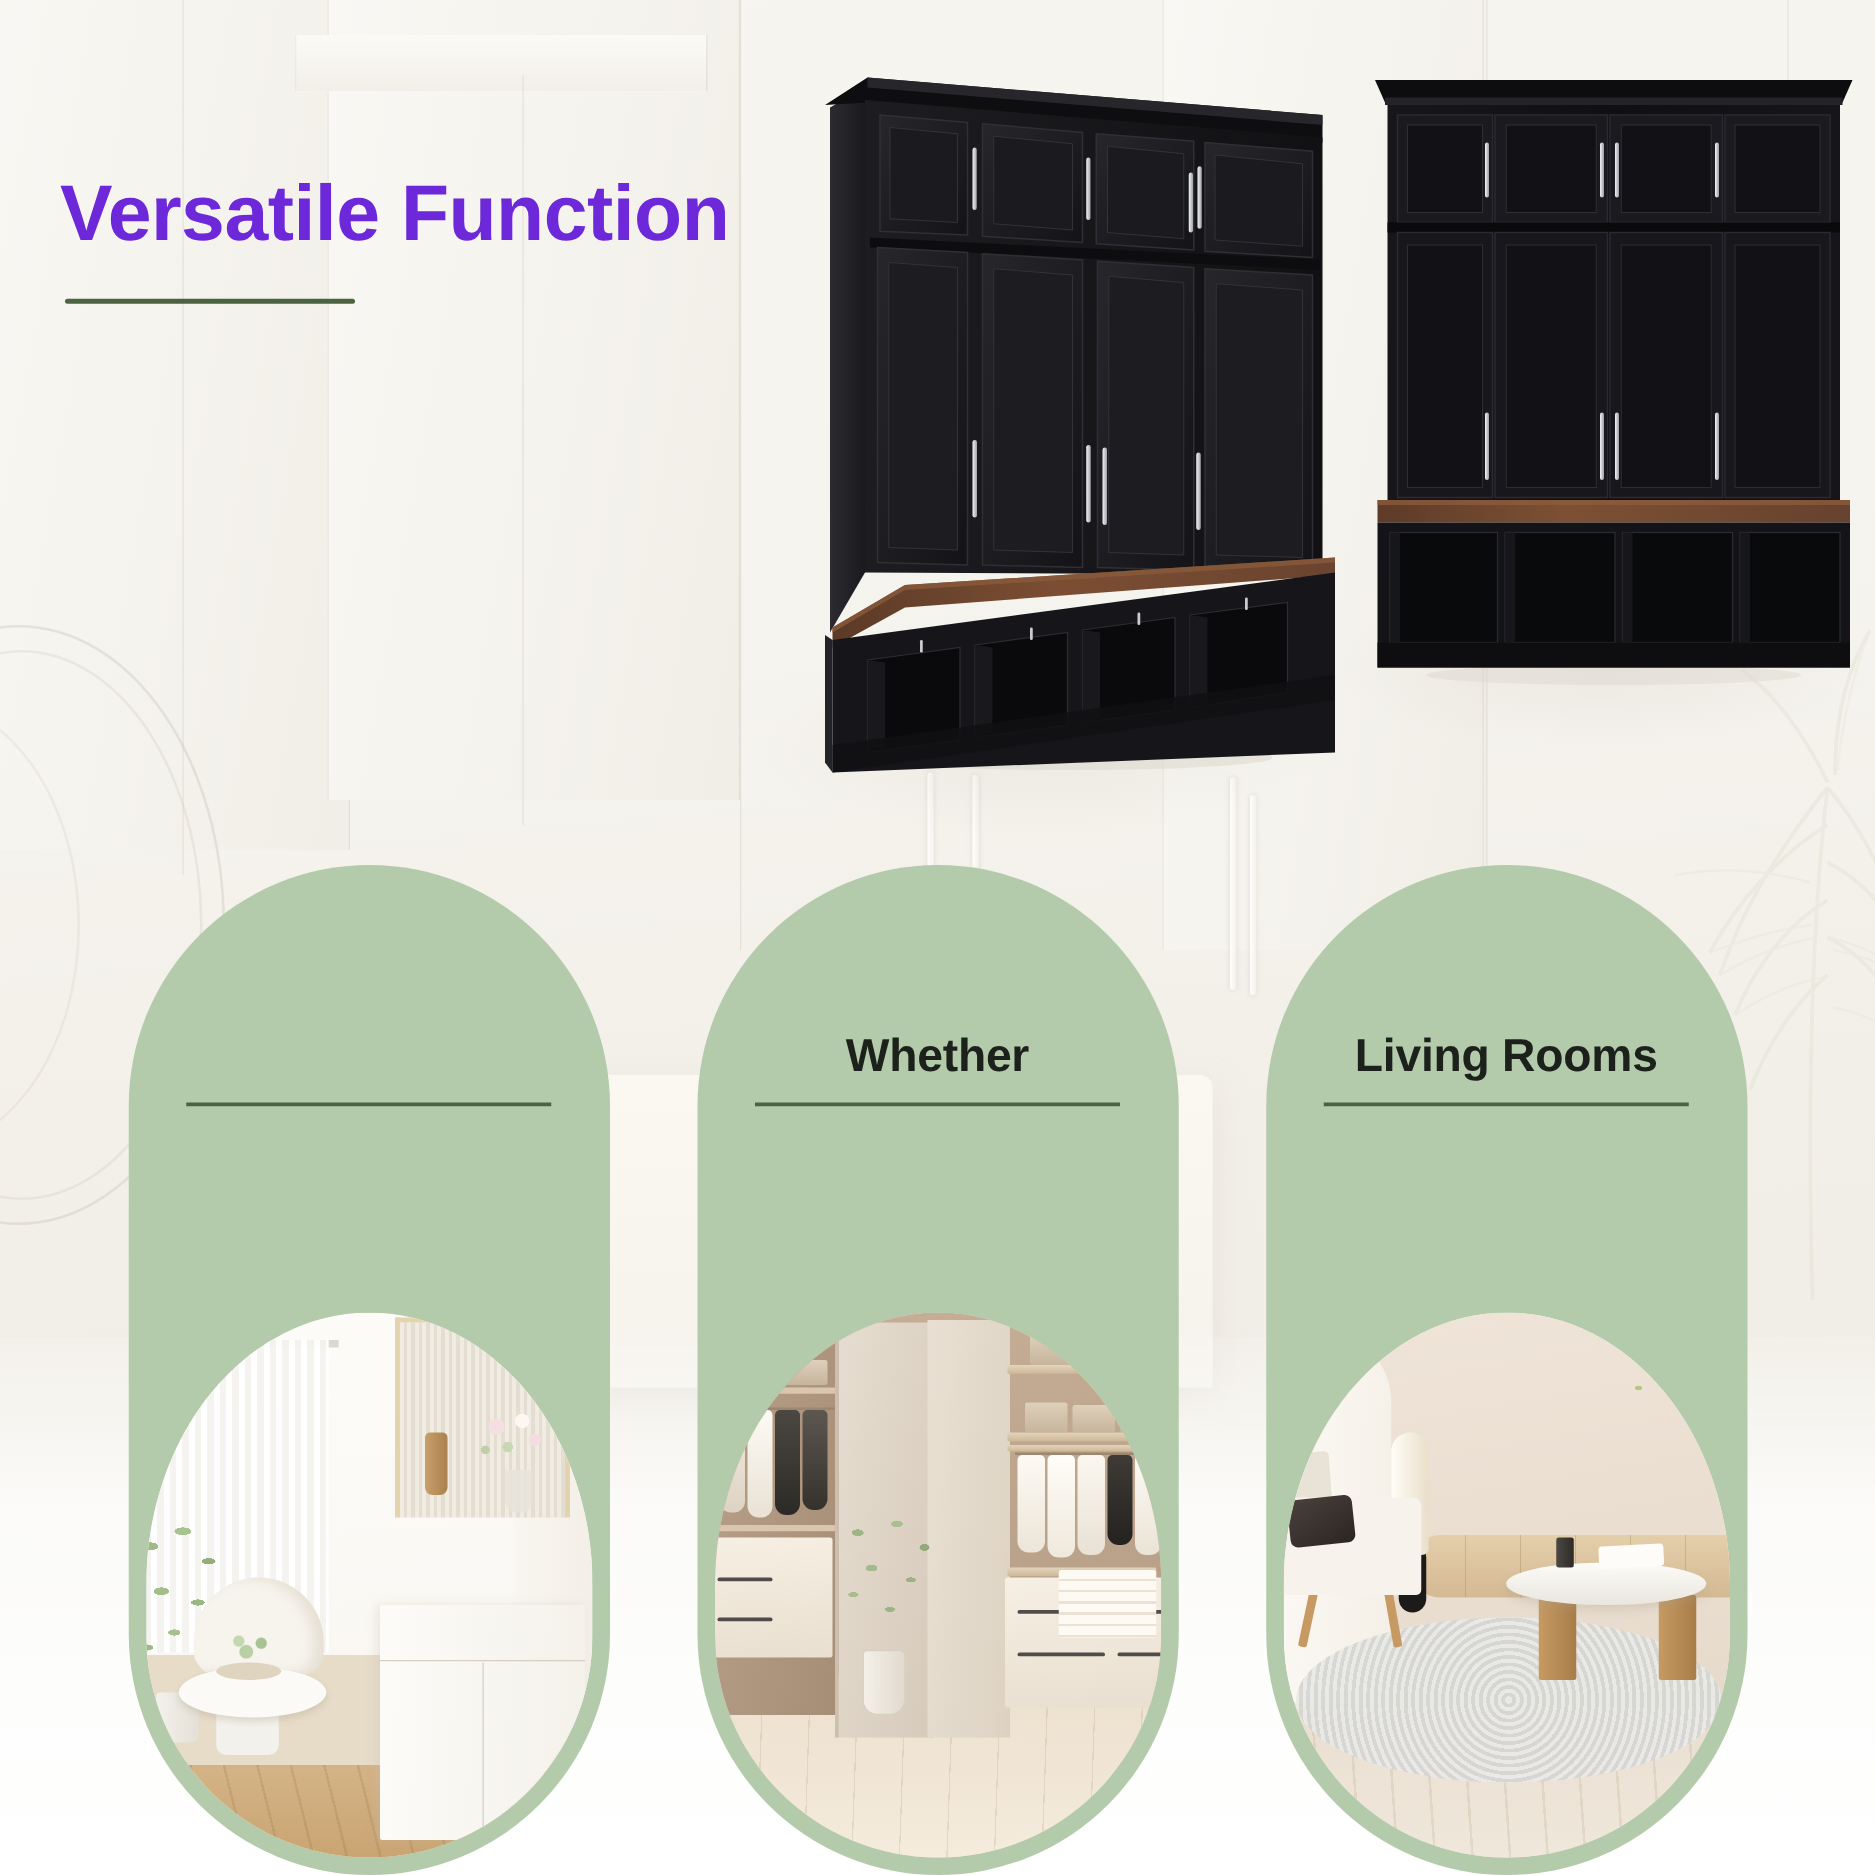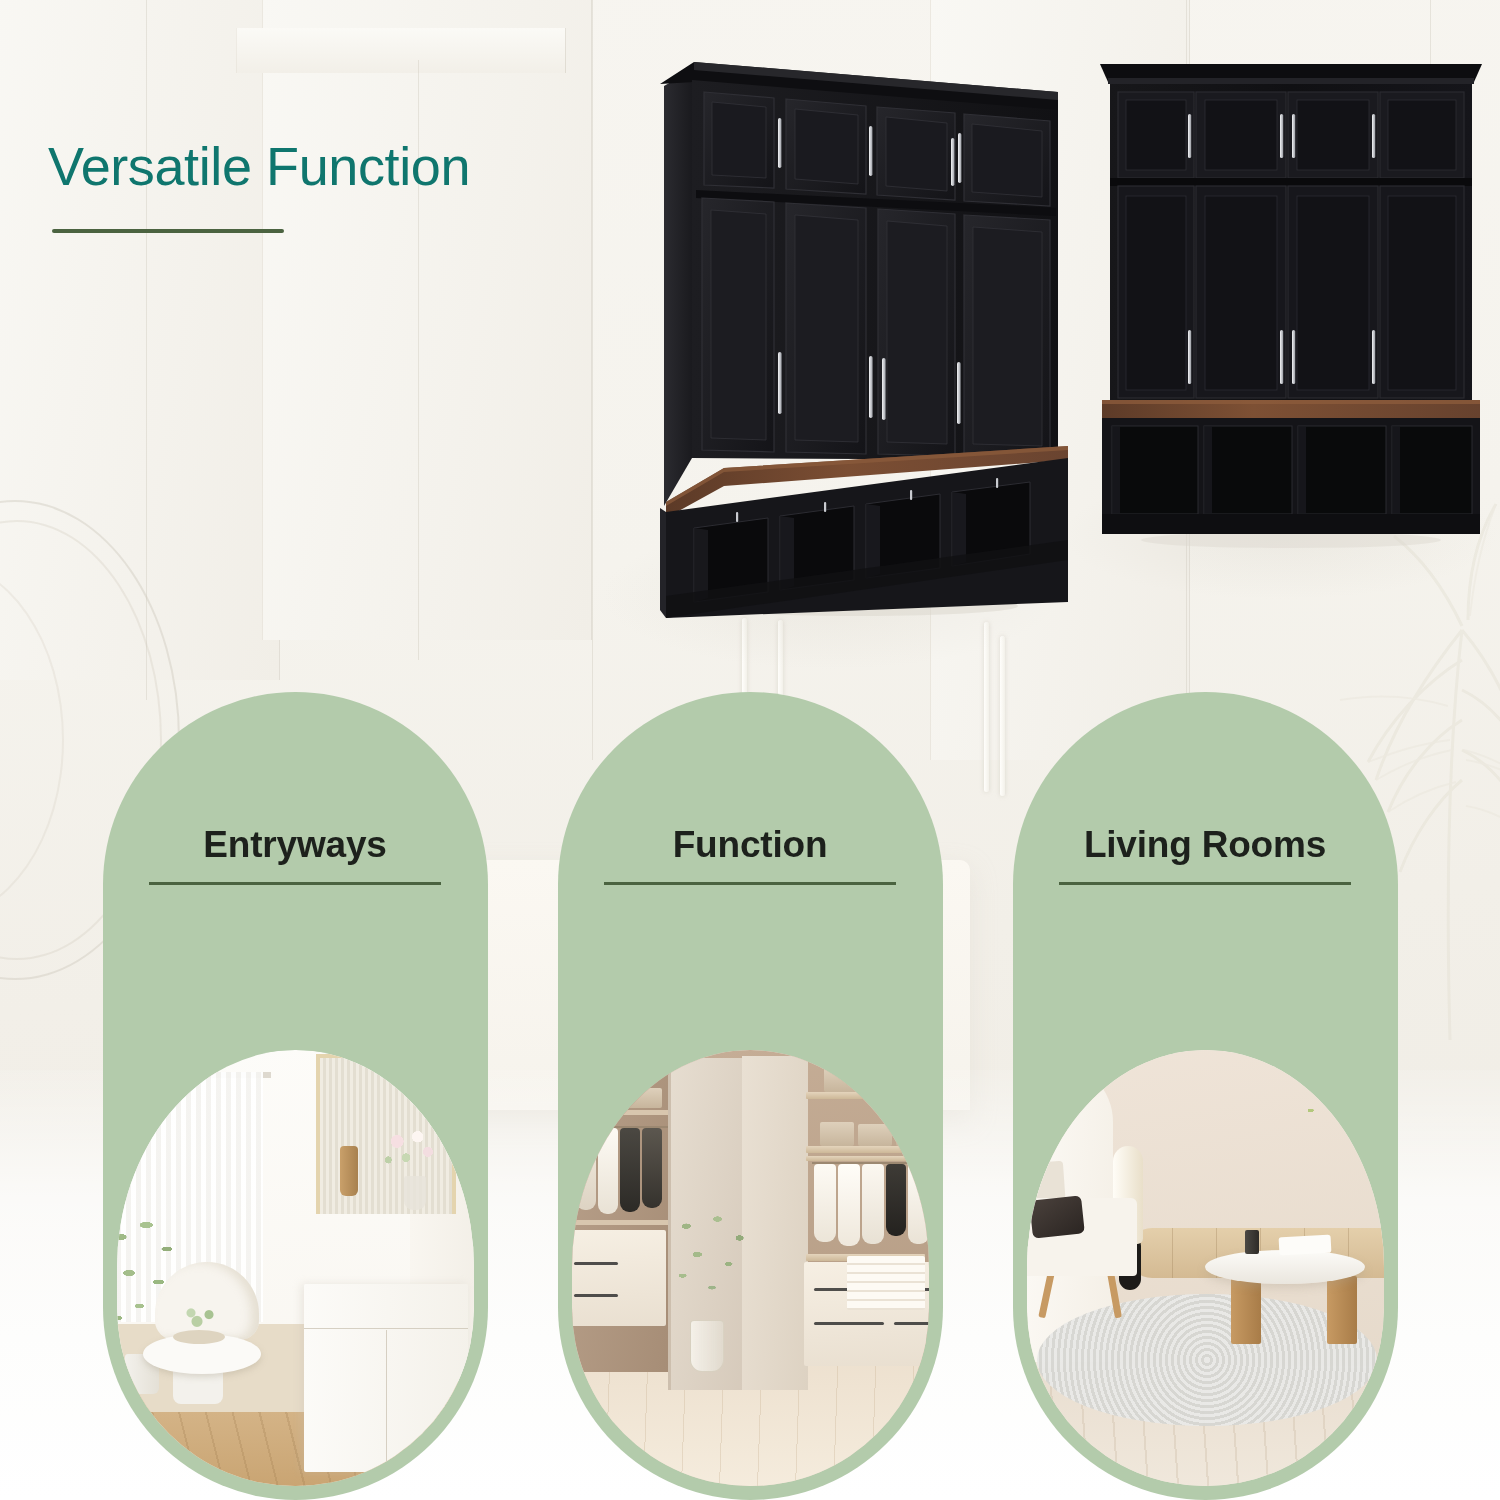--- a/index.html
+++ b/index.html
@@ -51,21 +51,21 @@
     box-shadow:0 10px 26px rgba(215,210,198,.35);
   }
   .bg-shadowblob {
     position:absolute; border-radius:50%;
     background:radial-gradient(ellipse at center,rgba(205,200,188,.22),rgba(205,200,188,0) 70%);
   }
 
   
   #copy { position:absolute; left:48px; top:138px; width:600px; }
   #headline {
-    font-size:54px; font-weight:normal; color:#0f766e;
+    font-size:63px; font-weight:bold; color:#6d28d9;
     letter-spacing:-.4px; line-height:1.06;
   }
   #rule {
     width:232px; height:4px; background:#4b6340;
     margin:34px 0 44px 4px; border-radius:2px;
   }
   #body {
     font-size:30px; line-height:1.58; color:#3a3f39; font-weight:400;
     max-width:590px;
   }
@@ -615,21 +615,20 @@
       <rect x="294" y="368" width="8" height="88"></rect>
     </g>
 
     <rect x="4" y="456" width="378" height="20" fill="#0e0e11"></rect>
   </svg>
 </div>
 
 <div id="pills">
 
   <div class="pill">
-    <div class="pill-label">Entryways</div>
     <div class="pill-rule"></div>
     <div class="photo-wrap">
       <div class="photo">
         <div class="ph-inner p1">
           <div class="winrod"></div>
           <div class="win"></div>
           <div class="rightwall"></div>
           <div class="fluted"></div>
           <div class="floor"></div>
           <div class="floorlines"></div>
@@ -644,21 +643,21 @@
           <div class="cabinet"></div>
           <div class="vase1"></div>
           <div class="flowers"></div>
           <div class="vase2"></div>
         </div>
       </div>
     </div>
   </div>
 
   <div class="pill">
-    <div class="pill-label">Function</div>
+    <div class="pill-label">Whether</div>
     <div class="pill-rule"></div>
     <div class="photo-wrap">
       <div class="photo">
         <div class="ph-inner p2">
           <div class="backwall"></div>
           <div class="floor"></div>
           <div class="floorlines"></div>
 
           <div class="lcloset"></div>
           <div class="lshelf" style="top:60px;"></div>

